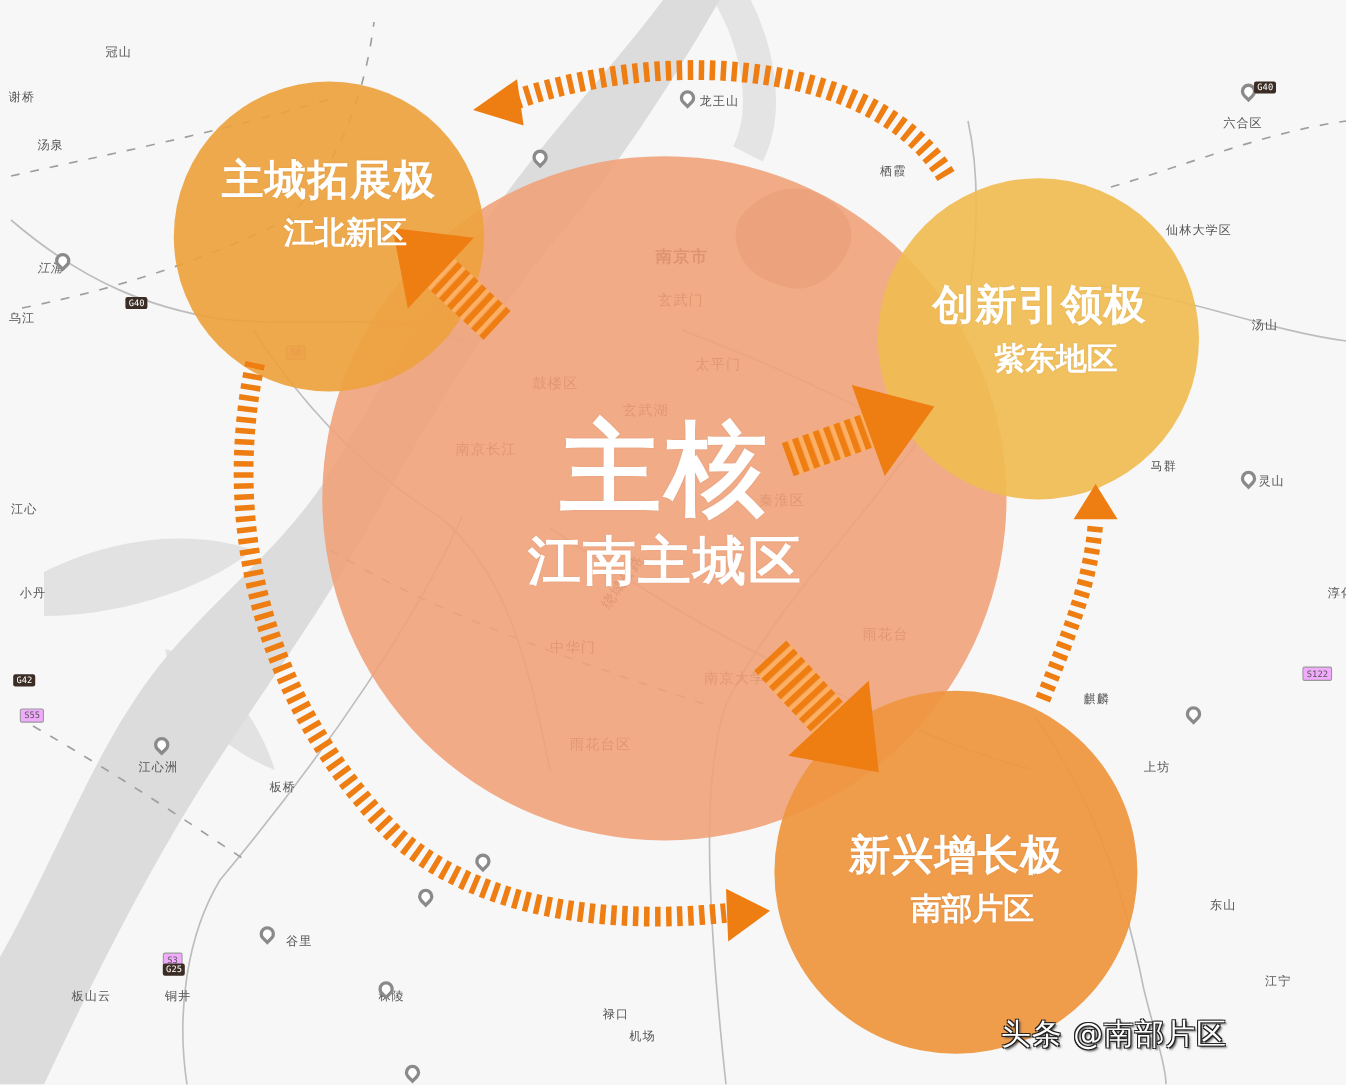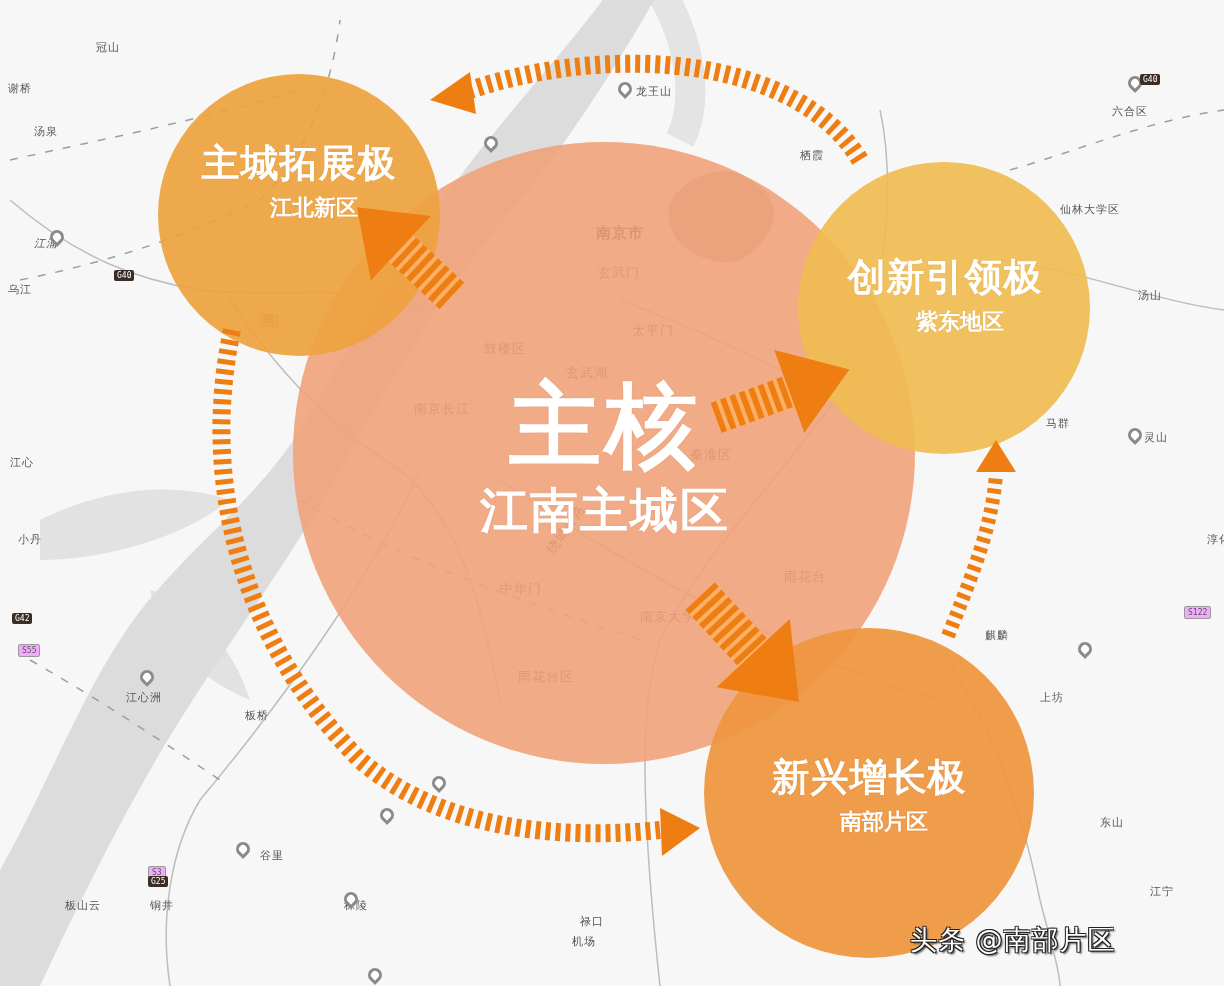--- a/index.html
+++ b/index.html
@@ -23,21 +23,21 @@
   .shield {
     position: absolute; font-size: 8px; color: #fff; background: #3b2d25;
     padding: 1px 3px; border-radius: 2px; font-family: "DejaVu Sans Mono", monospace;
   }
   .shield.light { background: #f0abfc; color: #555; border: 1px solid #999; }
 
   .circle { position: absolute; border-radius: 50%; }
   .circle-text { position: absolute; text-align: center; color: #fff; font-weight: bold;
     text-shadow: 0 0 2px rgba(0,0,0,0.08); }
   .c-title { font-size: 38px; letter-spacing: 1px; }
-  .c-sub { font-size: 22px; margin-top: 4px; margin-left: 30px; }
+  .c-sub { font-size: 28px; margin-top: 4px; margin-left: 30px; }
   .core-title { font-size: 92px; letter-spacing: 4px; line-height: 1; }
   .core-sub { font-size: 48px; margin-top: 14px; letter-spacing: 2px; line-height: 1; }
 
   .watermark {
     position: absolute; left: 910px; top: 922px; font-size: 27px; color: #fff;
     text-shadow: 1px 1px 0 #222, -1px -1px 0 #222, 1px -1px 0 #222, -1px 1px 0 #222, 2px 2px 2px #444;
     letter-spacing: 1px;
   }
   svg.overlay { position: absolute; inset: 0; }
 </style>
@@ -78,21 +78,21 @@
   <span class="label" style="left:34px;top:124px;">汤泉</span>
   <span class="label" style="left:34px;top:236px;font-style:italic;">江浦</span>
   <span class="label" style="left:8px;top:282px;">乌江</span>
   <span class="label" style="left:10px;top:455px;">江心</span>
   <span class="label" style="left:18px;top:532px;">小丹</span>
   <span class="label" style="left:102px;top:690px;margin-left:24px;">江心洲</span>
   <span class="label" style="left:65px;top:898px;">板山云</span>
   <span class="label" style="left:150px;top:898px;">铜井</span>
   <span class="label" style="left:260px;top:848px;">谷里</span>
   <span class="label" style="left:344px;top:898px;">秣陵</span>
-  <span class="label" style="left:580px;top:914px;">禄口</span>
+  <span class="label" style="left:548px;top:914px;">禄口</span>
   <span class="label" style="left:572px;top:934px;">机场</span>
   <span class="label" style="left:636px;top:84px;">龙王山</span>
   <span class="label" style="left:800px;top:148px;">栖霞</span>
   <span class="label" style="left:1112px;top:104px;">六合区</span>
   <span class="label" style="left:1060px;top:202px;">仙林大学区</span>
   <span class="label" style="left:1138px;top:288px;">汤山</span>
   <span class="label" style="left:1046px;top:416px;">马群</span>
   <span class="label" style="left:1144px;top:430px;">灵山</span>
   <span class="label" style="left:1165px;top:532px;margin-left:42px;">淳化</span>
   <span class="label" style="left:985px;top:628px;">麒麟</span>

